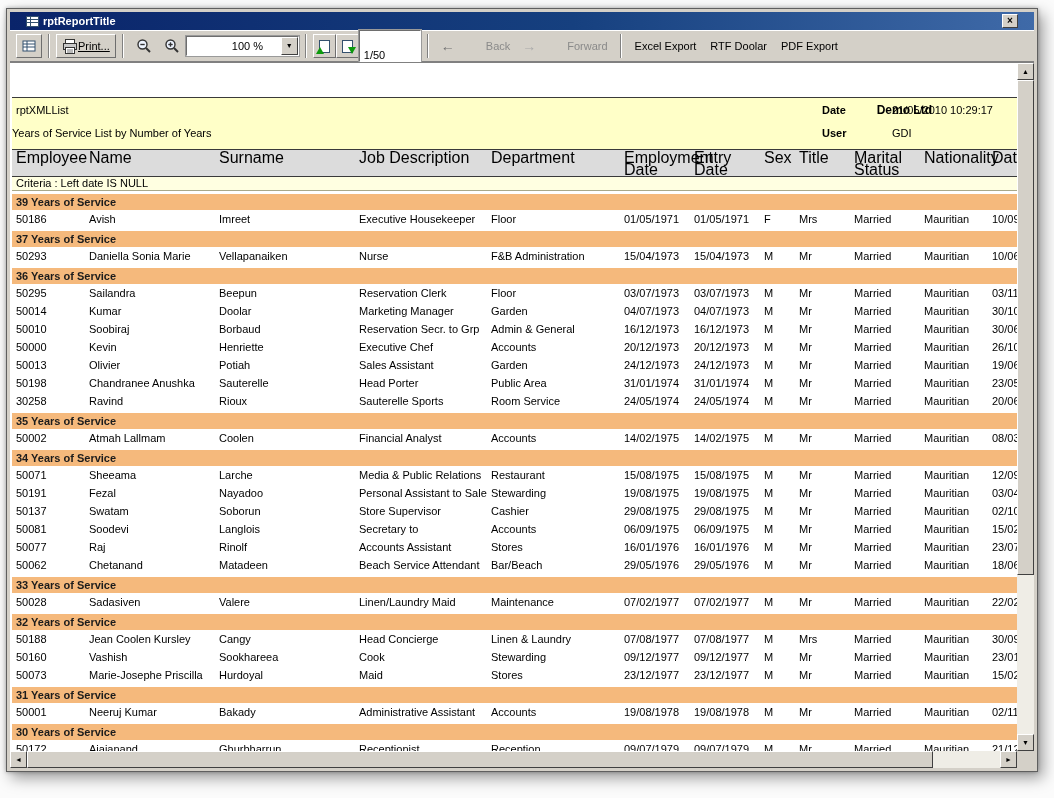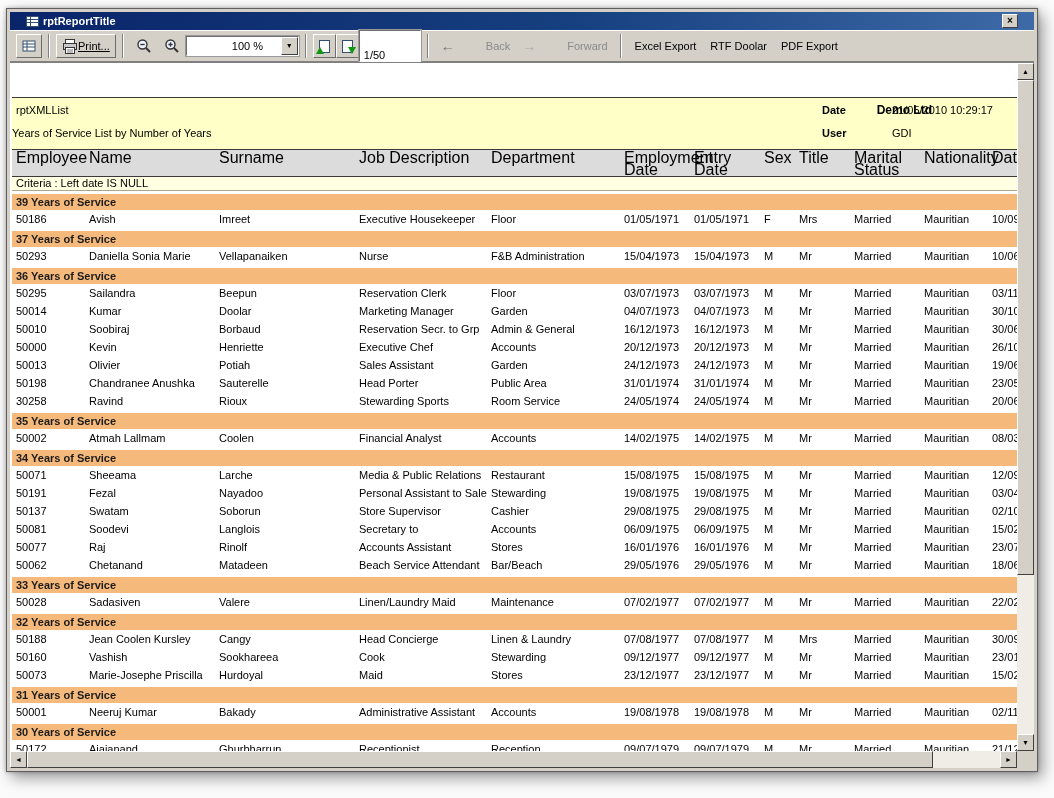--- a/index.html
+++ b/index.html
@@ -320,21 +320,21 @@
                 <div class="cell">M</div>
                 <div class="cell">Mr</div>
                 <div class="cell">Married</div>
                 <div class="cell">Mauritian</div>
                 <div class="cell">23/05</div>
               </div>
               <div class="grid-row data-row">
                 <div class="cell">30258</div>
                 <div class="cell">Ravind</div>
                 <div class="cell">Rioux</div>
-                <div class="cell">Stewarding Sports</div>
+                <div class="cell">Sauterelle Sports</div>
                 <div class="cell">Room Service</div>
                 <div class="cell">24/05/1974</div>
                 <div class="cell">24/05/1974</div>
                 <div class="cell">M</div>
                 <div class="cell">Mr</div>
                 <div class="cell">Married</div>
                 <div class="cell">Mauritian</div>
                 <div class="cell">20/06</div>
               </div>
               <div class="group-row">35 Years of Service</div>

